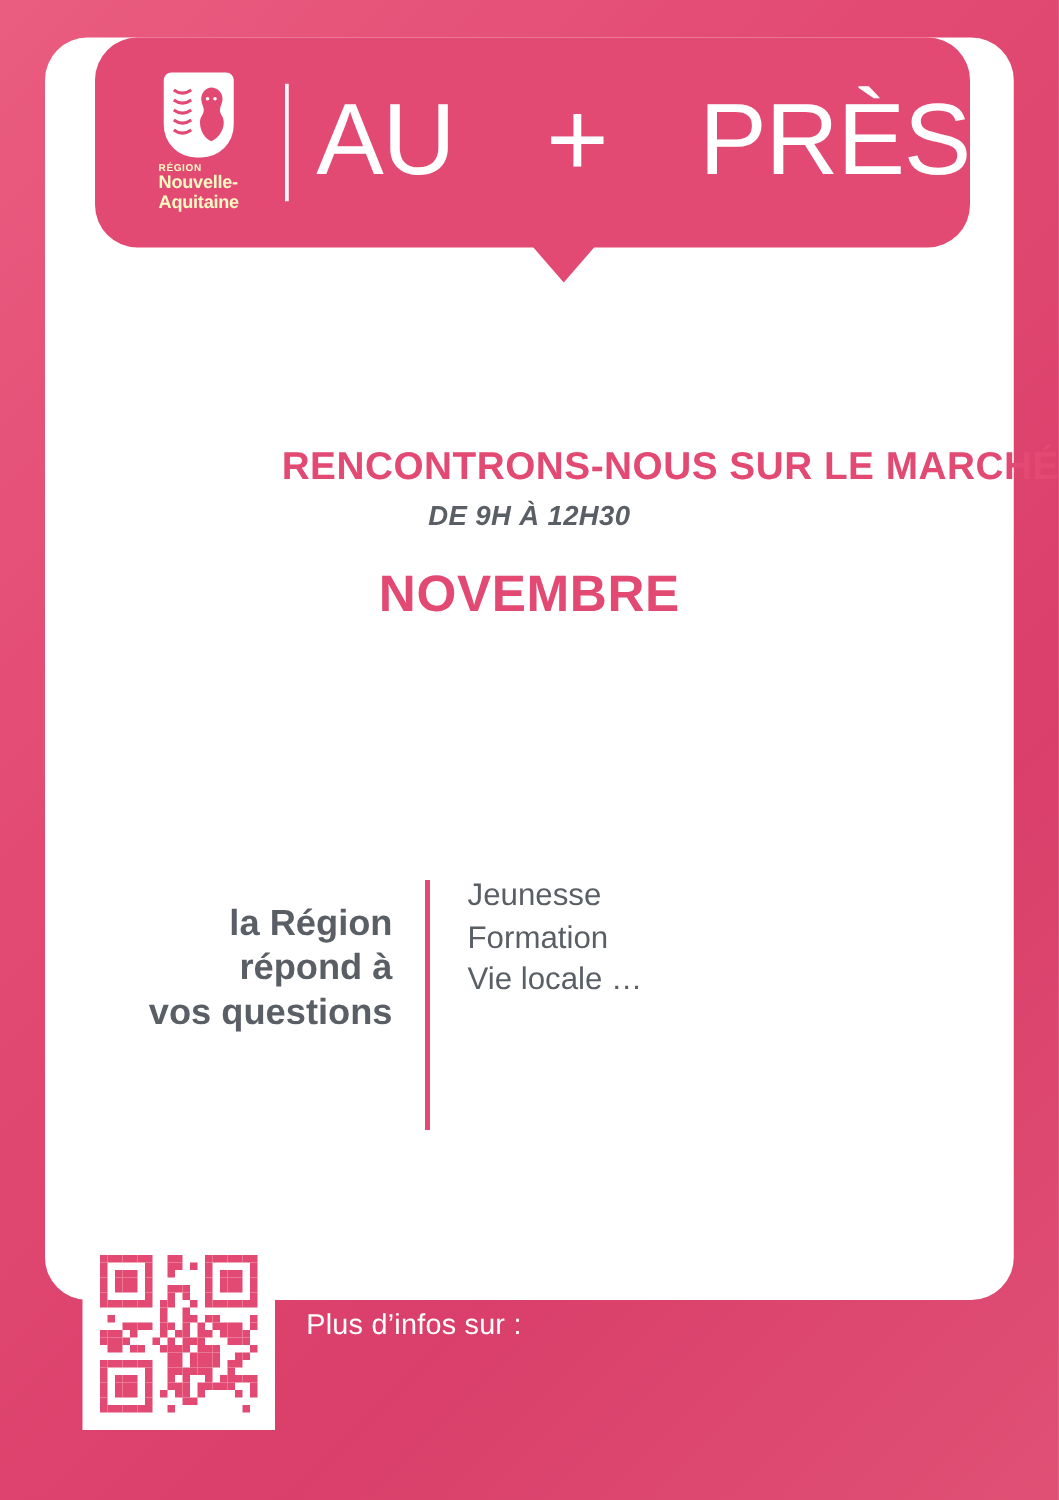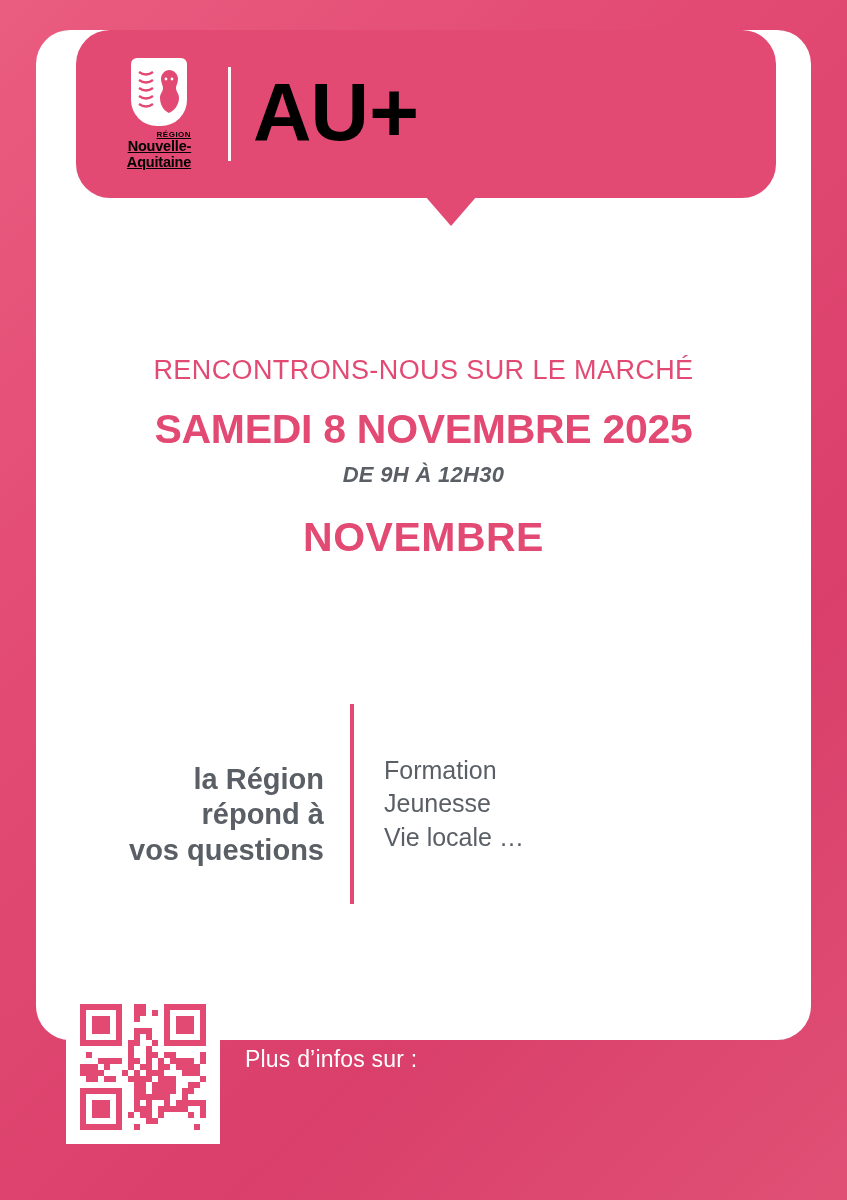--- a/index.html
+++ b/index.html
@@ -85,24 +85,23 @@
   }
   .shield .lion {
     position: absolute;
     right: 5px;
     top: 8px;
     width: 26px;
     height: 50px;
   }
   .logo-text {
     margin-top: 5px;
-    color: #000000;
-    text-align: right;
+    color: #fef9c3;
+    text-align: left;
     line-height: 1.05;
-    text-decoration: underline;
   }
   .logo-text .region-word {
     font-size: 8px;
     font-weight: bold;
     letter-spacing: 0.5px;
     display: block;
   }
   .logo-text .region-name {
     font-size: 14.5px;
     font-weight: bold;
@@ -113,48 +112,49 @@
   .bubble-divider {
     width: 3px;
     height: 94px;
     background: #ffffff;
     opacity: 0.95;
     margin-right: 22px;
   }
 
   .wordmark {
     flex: 1;
-    color: #000000;
+    color: #ffffff;
     font-size: 81px;
-    font-weight: bold;
+    font-weight: normal;
     letter-spacing: -1px;
     display: flex;
     align-items: center;
-    justify-content: flex-start;
+    justify-content: space-between;
     line-height: 1;
     margin-top: -4px;
   }
   .wordmark .plus {
     font-size: 86px;
     padding: 0 1px;
   }
 
   
   .event {
     position: absolute;
     left: 0;
     top: 355px;
     width: 847px;
     text-align: center;
   }
   .event .kicker {
     color: #e24a73;
-    font-size: 27px;
-    font-weight: normal;
+    font-size: 31px;
+    font-weight: bold;
     letter-spacing: 0.4px;
+    text-align: right;
   }
   .event .date {
     margin-top: 20px;
     color: #e24a73;
     font-size: 41px;
     font-weight: bold;
     letter-spacing: -0.3px;
   }
   .event .hours {
     margin-top: 9px;
@@ -168,25 +168,25 @@
     margin-top: 26px;
     color: #e24a73;
     font-size: 41px;
     font-weight: bold;
     letter-spacing: 0.5px;
   }
 
   
   .qa {
     position: absolute;
-    left: 100px;
+    left: 90px;
     top: 700px;
     width: 690px;
     display: flex;
-    align-items: center;
+    align-items: flex-start;
   }
   .qa-left {
     width: 250px;
     text-align: right;
     padding-right: 26px;
     box-sizing: border-box;
     color: #5a5f66;
     font-size: 29px;
     font-weight: bold;
     line-height: 1.22;
@@ -273,41 +273,41 @@
       <div class="logo-text">
         <span class="region-word">RÉGION</span>
         <span class="region-name">Nouvelle-</span>
         <span class="region-name">Aquitaine</span>
       </div>
     </div>
     <div class="bubble-divider"></div>
     <div class="wordmark">
       <span>AU</span>
       <span class="plus">+</span>
+      <span>PRÈS</span>
     </div>
   </div>
   <div class="bubble-tail"></div>
 
   <div class="event">
     <div class="kicker">RENCONTRONS-NOUS SUR LE MARCHÉ</div>
-    <div class="date">SAMEDI 8 NOVEMBRE 2025</div>
     <div class="hours">DE 9H À 12H30</div>
     <div class="city">NOVEMBRE</div>
   </div>
 
   <div class="qa">
     <div class="qa-left">
       <div>la Région</div>
       <div>répond à</div>
       <div>vos questions</div>
     </div>
     <div class="qa-rule"></div>
     <div class="qa-list">
+      <div>Jeunesse</div>
       <div>Formation</div>
-      <div>Jeunesse</div>
       <div>Vie locale …</div>
     </div>
   </div>
 
   <div class="qr-panel">
     <div class="qr" id="qr">
         <i></i>
         <i></i>
         <i></i>
         <i></i>

